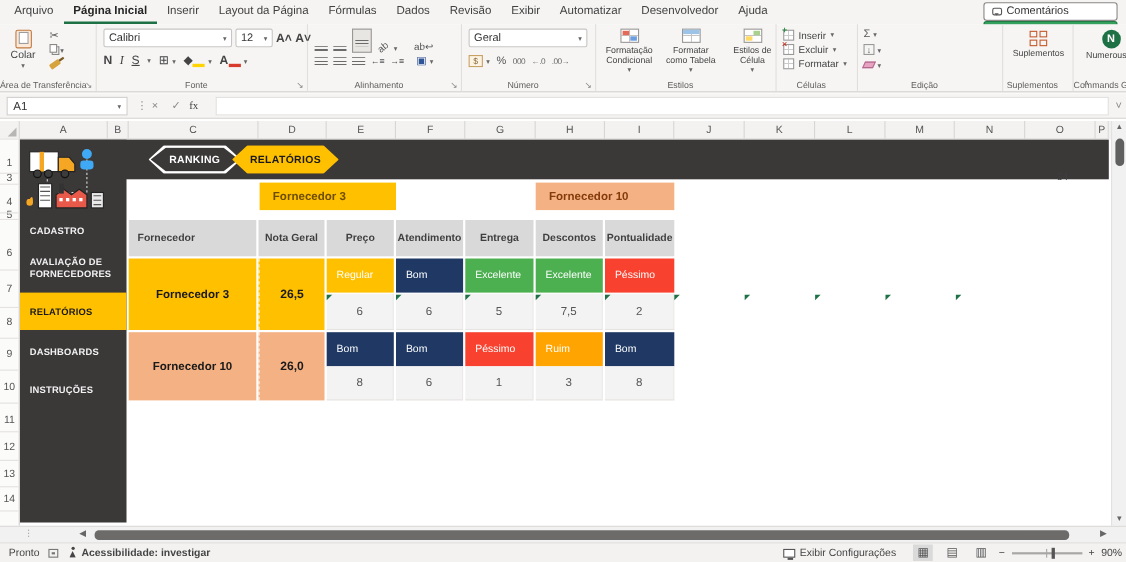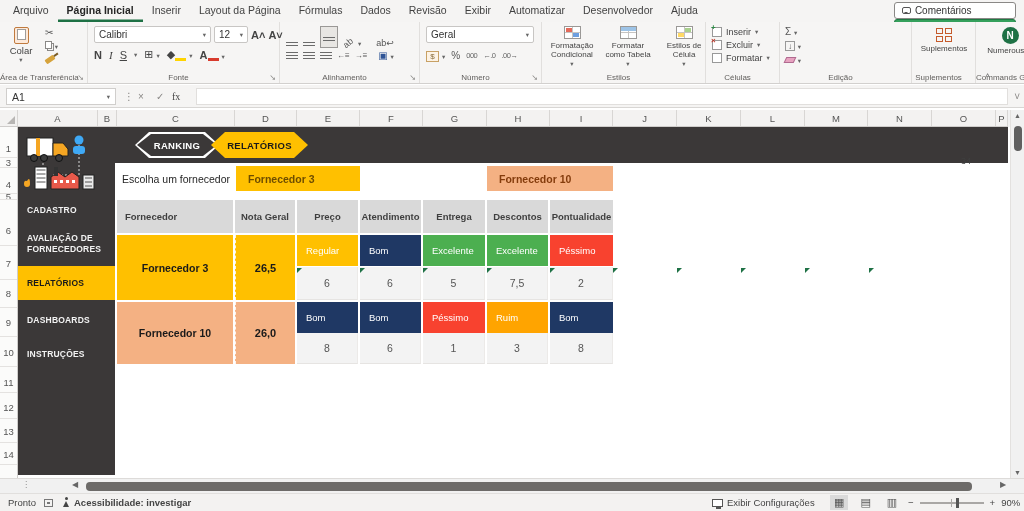--- a/index.html
+++ b/index.html
@@ -392,21 +392,20 @@
     <div class="navtab" style="left:135px;width:84px">
       <div class="tshape" style="background:#fff"></div>
       <div class="tshape" style="inset:2px;background:#3b3838"></div>
       <div class="navlabel" style="color:#fff">RANKING</div>
     </div>
     <div class="navtab" style="left:211px;width:97px">
       <div class="tshape" style="background:#ffc000"></div>
       <div class="navlabel" style="color:#1a1a1a">RELATÓRIOS</div>
     </div>
 
-    <div class="sel-label" style="left:120px;top:39px;width:110px;height:25px;justify-content:flex-end">Escolha um fornecedor</div>
     <div class="sel-box" style="left:236px;top:39px;width:124px;background:#FFC000;color:#6e4d00">Fornecedor 3</div>
     <div class="sel-box" style="left:487px;top:39px;width:126px;background:#F4B183;color:#843c0c">Fornecedor 10</div>
 
     <div class="ctable" id="ctable">
         <div class="tc th left" style="left: 0px; top: 0px; width: 116px; height: 33px;">Fornecedor</div>
         <div class="tc th" style="left: 118px; top: 0px; width: 60px; height: 33px;">Nota Geral</div>
         <div class="tc th" style="left: 180px; top: 0px; width: 61px; height: 33px;">Preço</div>
         <div class="tc th" style="left: 243px; top: 0px; width: 61px; height: 33px;">Atendimento</div>
         <div class="tc th" style="left: 306px; top: 0px; width: 62px; height: 33px;">Entrega</div>
         <div class="tc th" style="left: 370px; top: 0px; width: 61px; height: 33px;">Descontos</div>

